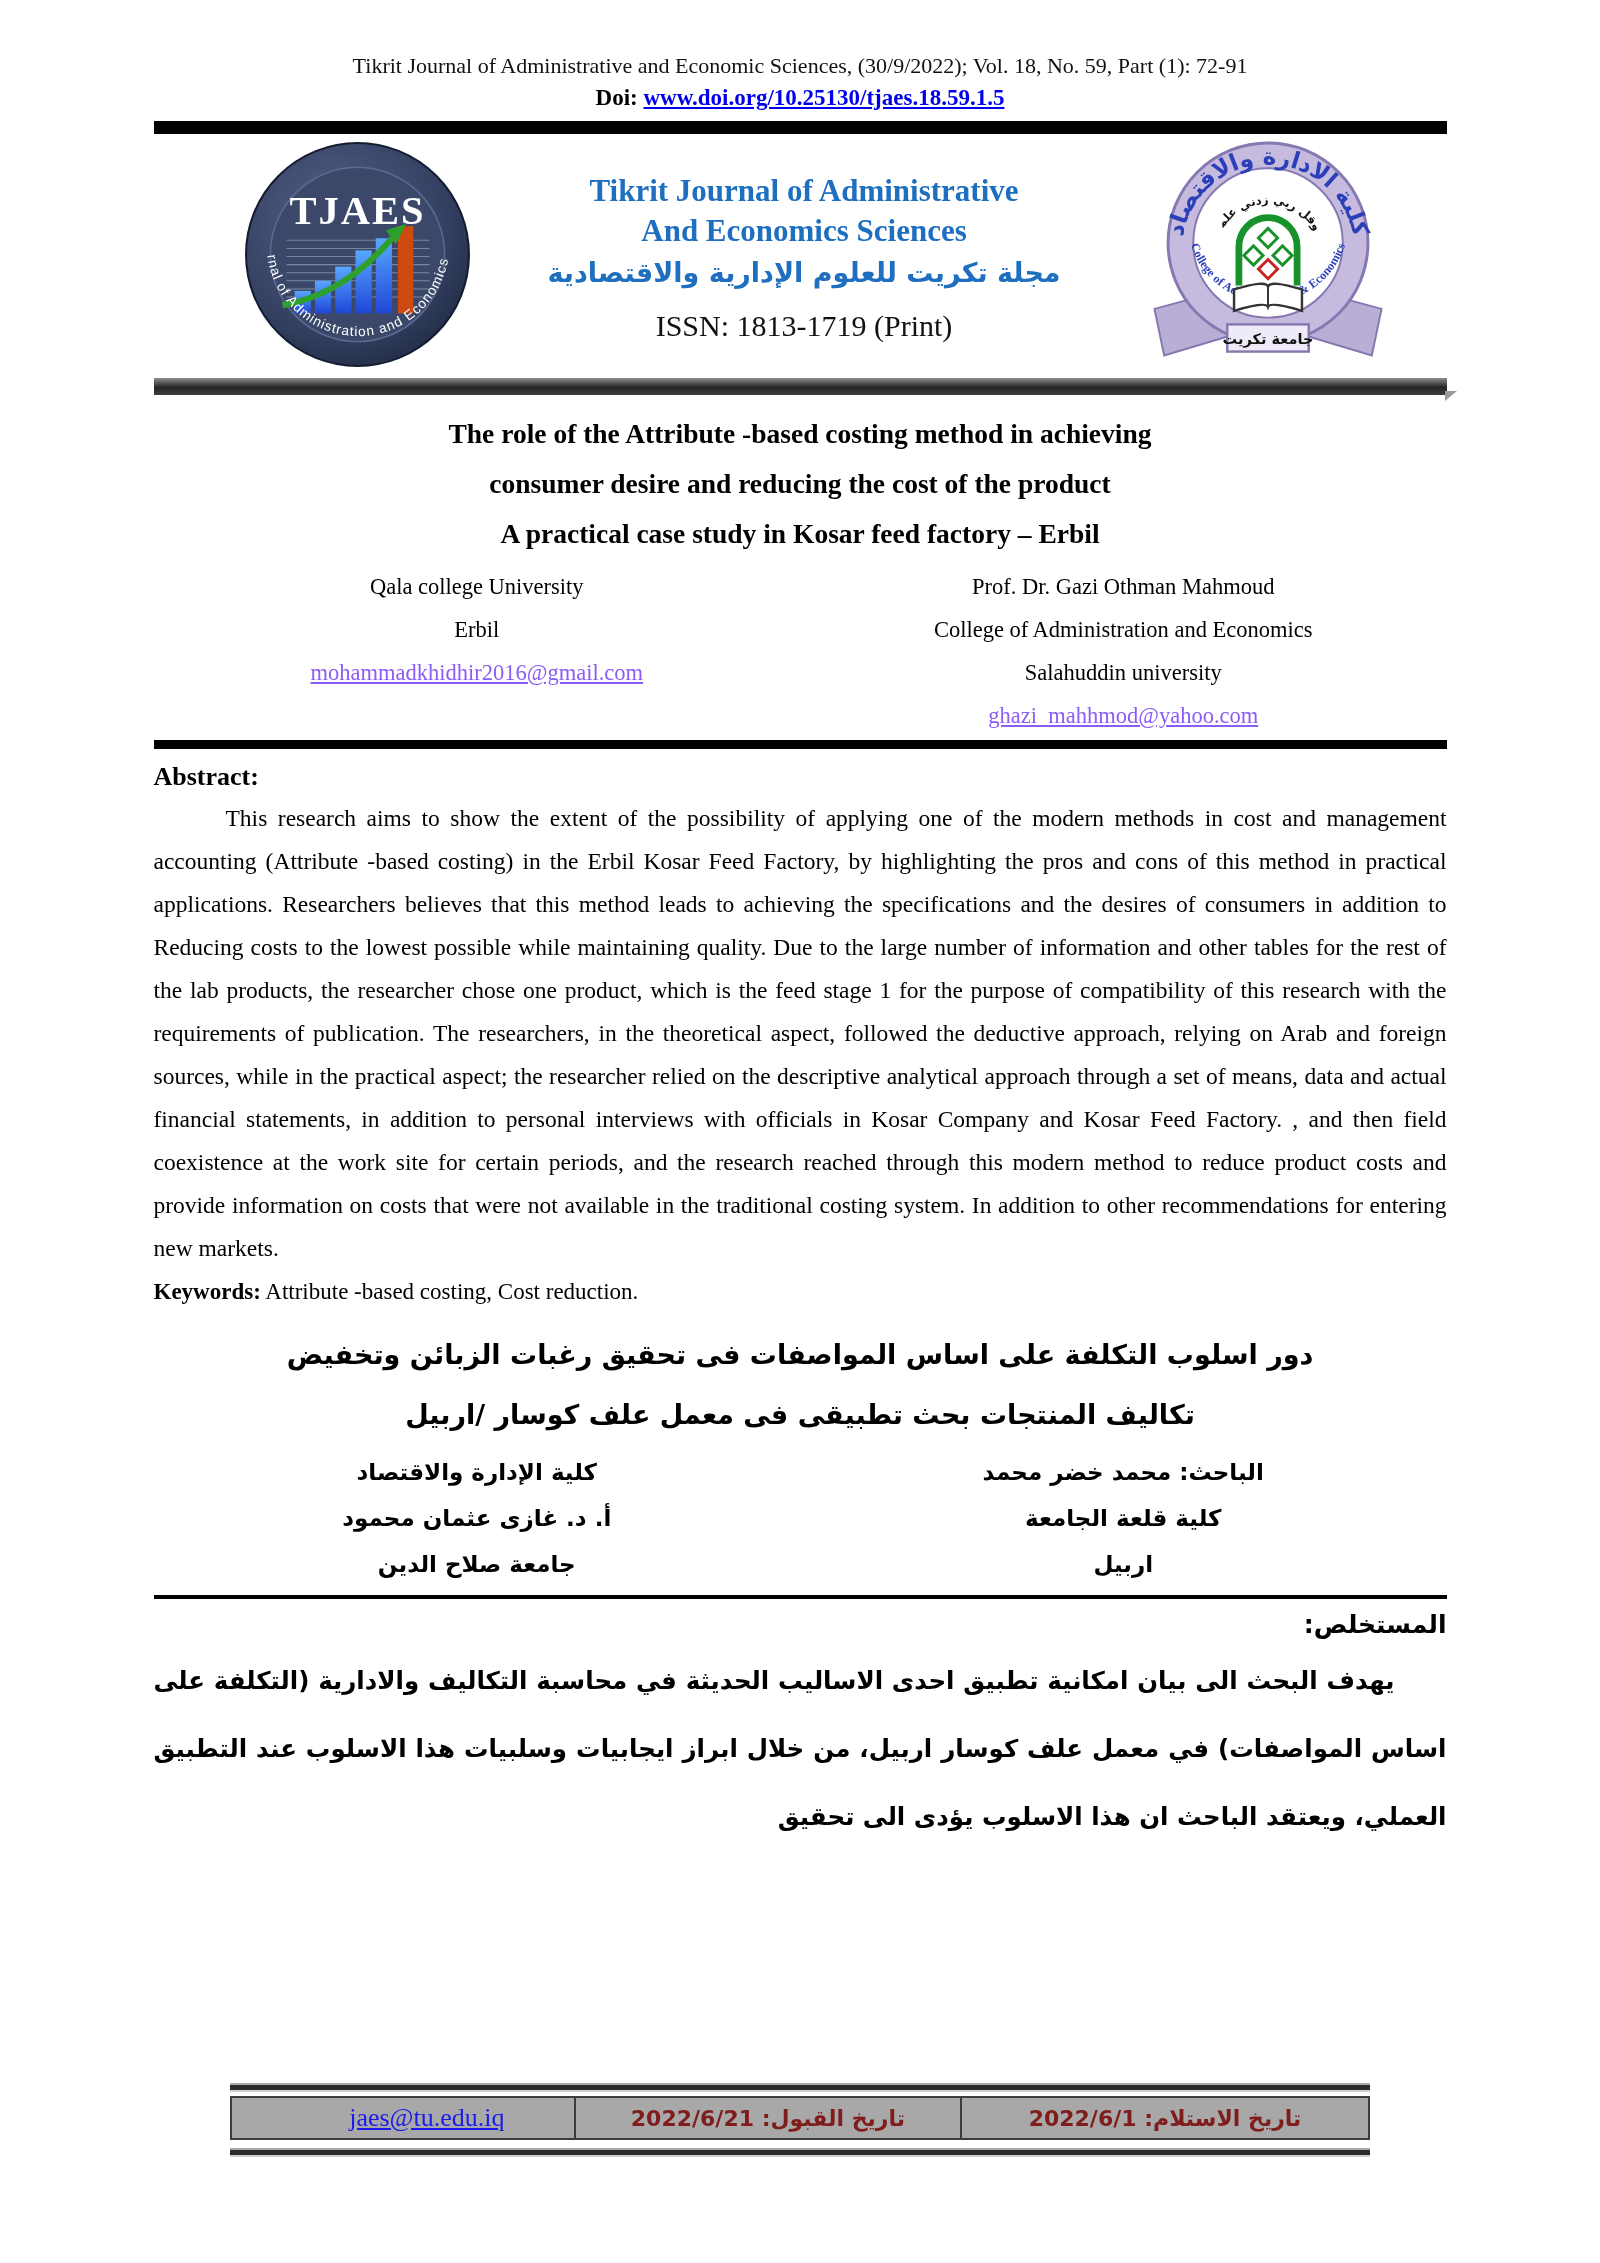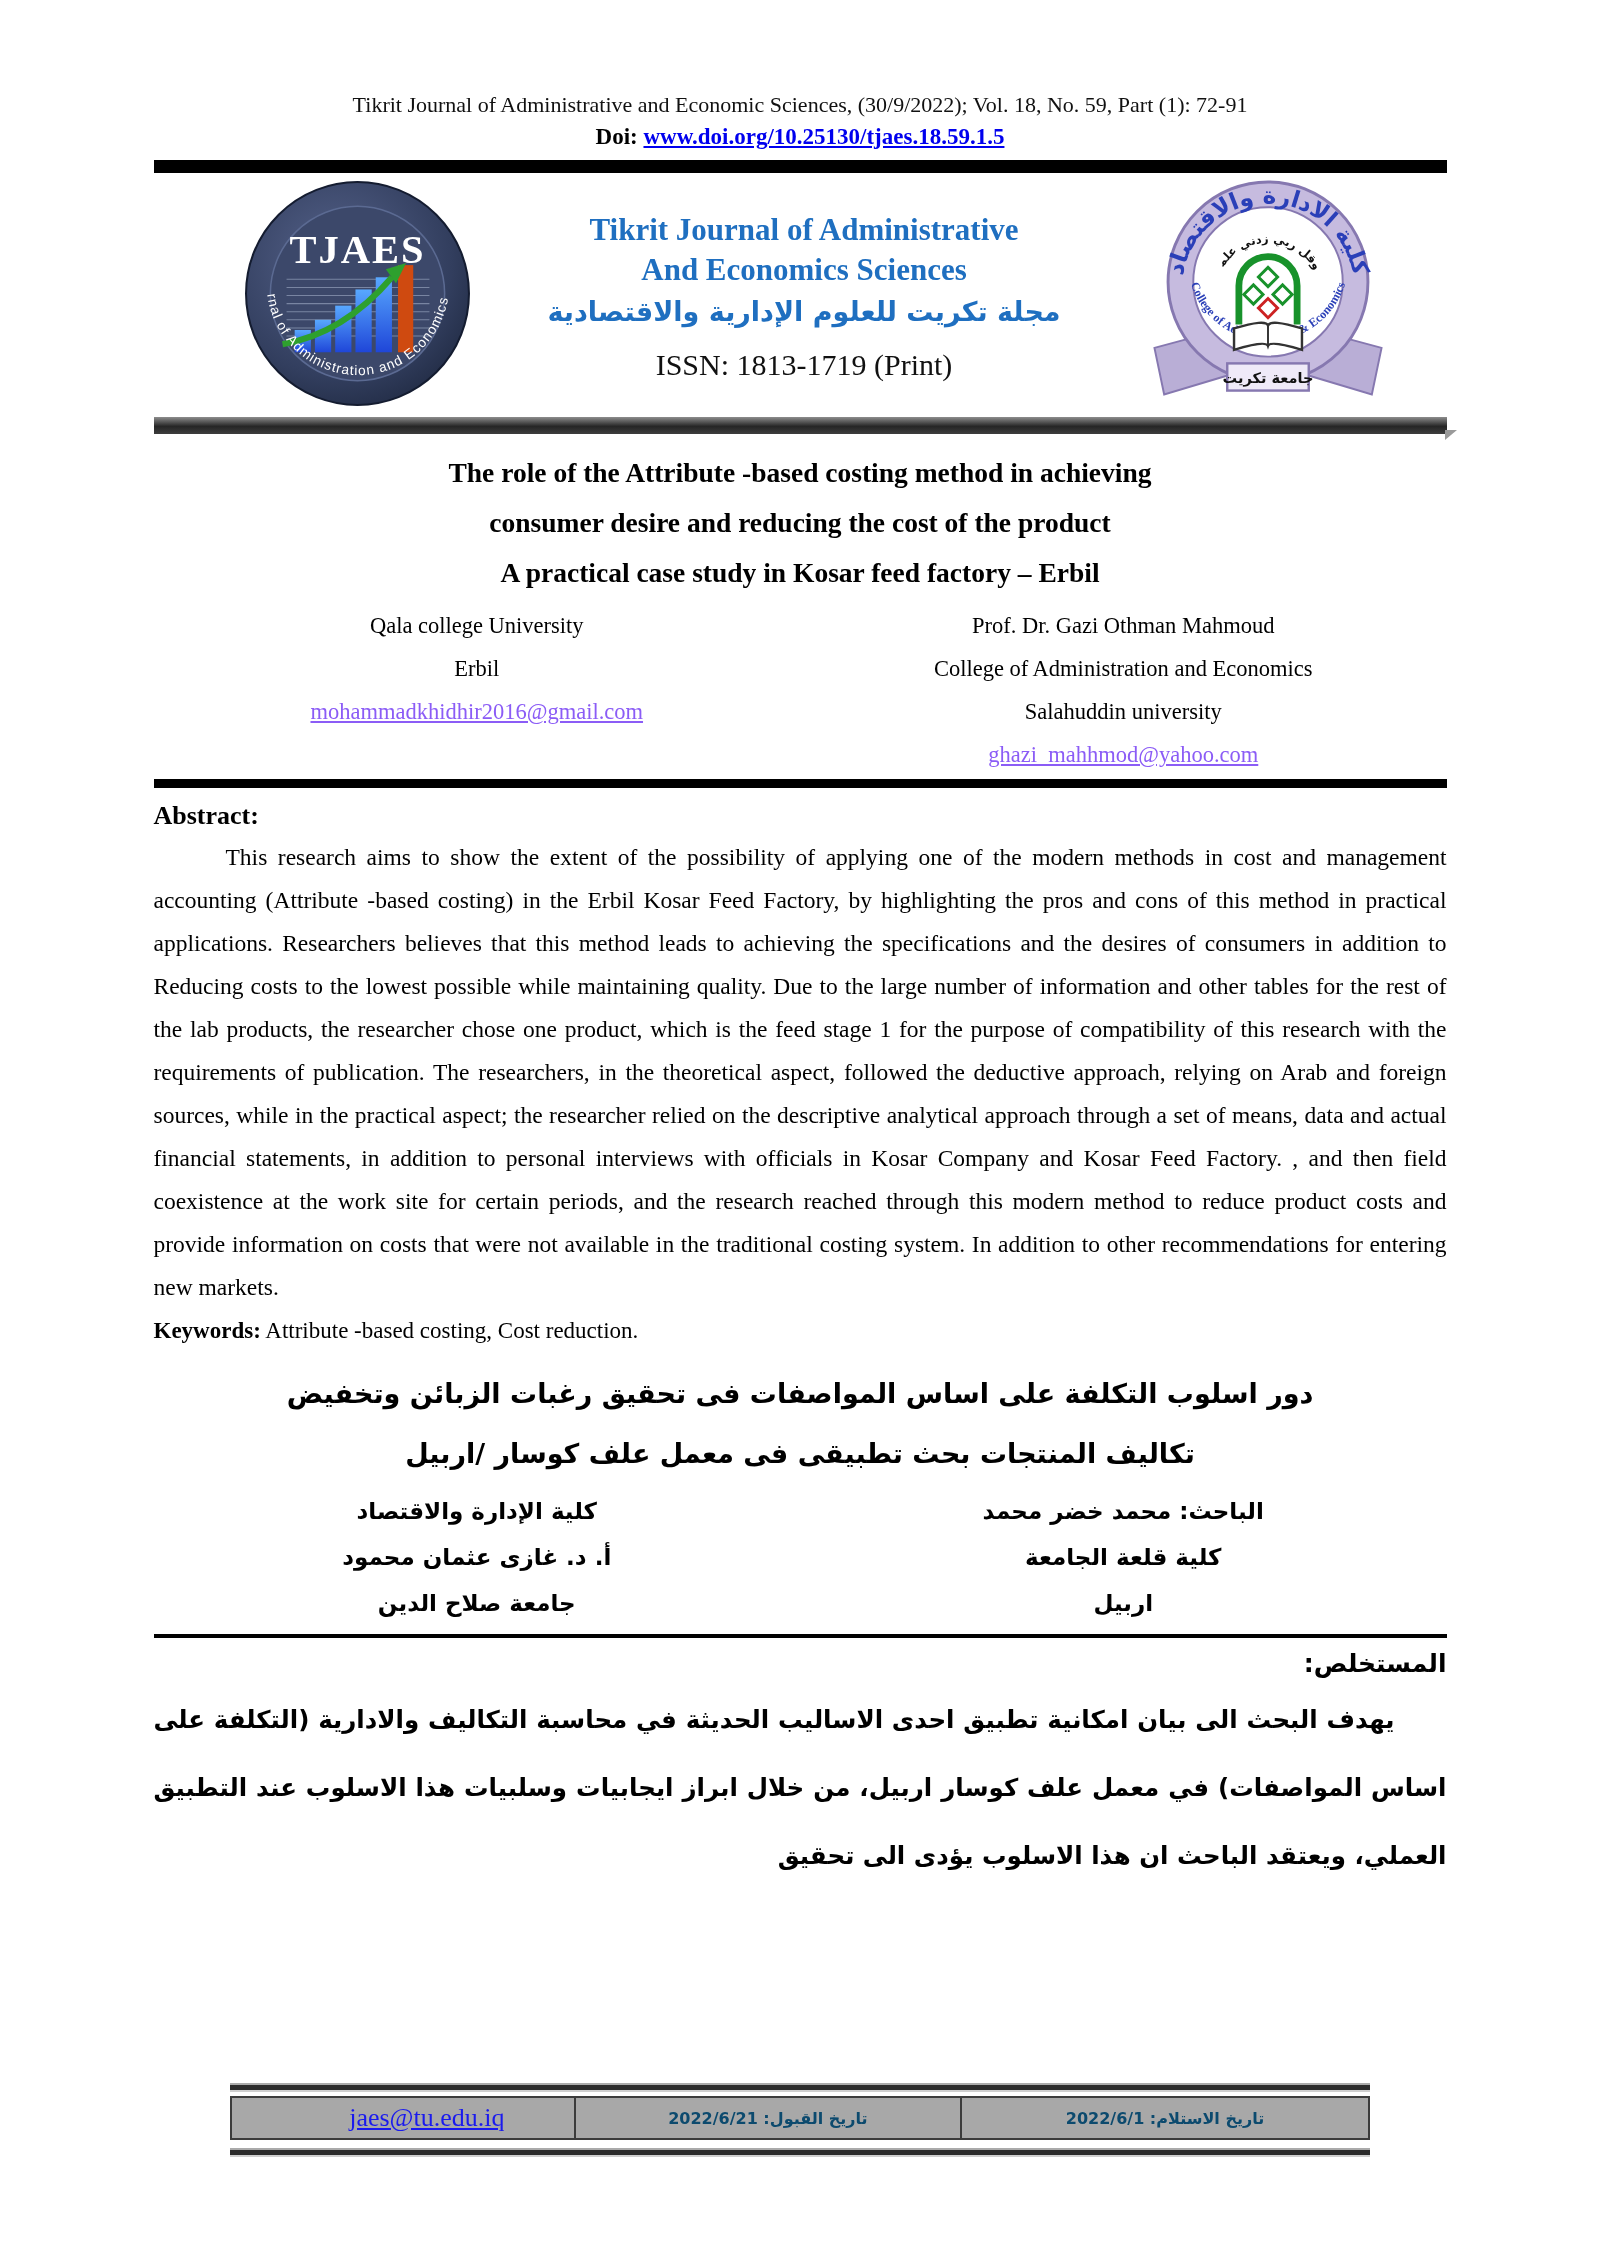--- a/index.html
+++ b/index.html
@@ -4,21 +4,21 @@
 <style>
   html,body{margin:0;padding:0;background:#ffffff;}
   .page{
     position:relative;
     width:1600px;height:2263px;
     background:#ffffff;
     font-family:"Liberation Serif", serif;
     color:#000;
     overflow:hidden;
   }
-  .content{width:1293px;margin:9px auto;padding-top:82px;}
+  .content{width:1293px;margin:0 auto;padding-top:52px;}
 
   
   .citation{ text-align:center; font-size:22px; line-height:28px; color:#111;}
   .doi-line{ text-align:center; font-size:23px; line-height:30px; margin-top:3px; font-weight:bold;}
   .doi-line .doi-label{color:#000;}
   .doi-link{ color:#0000ee; text-decoration:underline; cursor:pointer;}
 
   .bar-black-thick{height:13px;background:#000;margin-top:8px;}
   .bar-black-mid{height:9px;background:#000;margin-top:3px;}
 
@@ -64,21 +64,21 @@
   .footer-inner{width:1140px;margin:0 auto;}
   .rule-3d{height:5px;background:#2b2b2b;border-top:2px solid #aaa;box-shadow:0 2px 0 #cfcfcf;}
   .footer-table{display:flex;height:44px;margin-top:6px;margin-bottom:8px;
     background:#a8a8a8;border:2px solid #3c3c3c;box-sizing:border-box;padding-left:48px;}
   .fcell{display:flex;align-items:center;justify-content:center;box-sizing:border-box;}
   .fcell + .fcell{border-left:2px solid #3c3c3c;}
   .fcell-email{width:27%;}
   .fcell-accepted{width:35.5%;}
   .fcell-received{width:37.5%;}
   .footer-email{font-size:26px;color:#1a1aee;text-decoration:underline;cursor:pointer;font-family:"Liberation Serif", serif;}
-  .fdate{color:#0c4a6e;font-weight:bold;font-size:16px;font-family:"DejaVu Sans", sans-serif;direction:rtl;}
+  .fdate{color:#7f1d1d;font-weight:bold;font-size:22px;font-family:"DejaVu Sans", sans-serif;direction:rtl;}
 
   svg text{user-select:none;}
 </style>
 </head>
 <body>
 
 <div class="page">
   <div class="content">
 
     <div class="citation">Tikrit Journal of Administrative and Economic Sciences, (30/9/2022); Vol. 18, No. 59, Part (1): 72-91</div>

